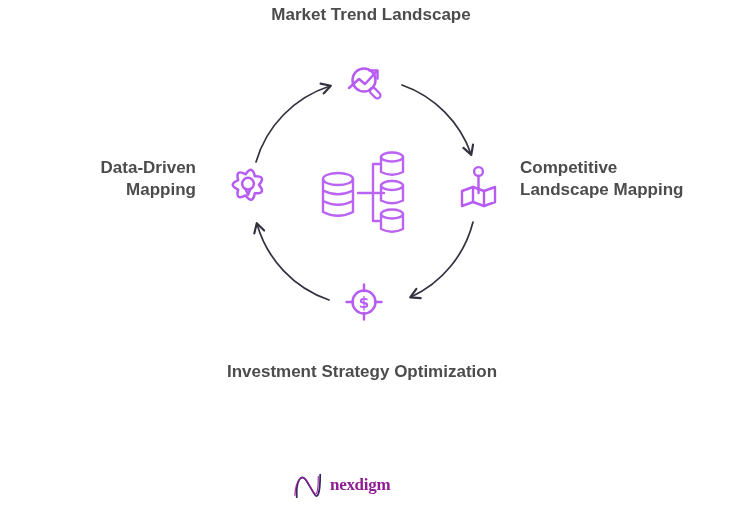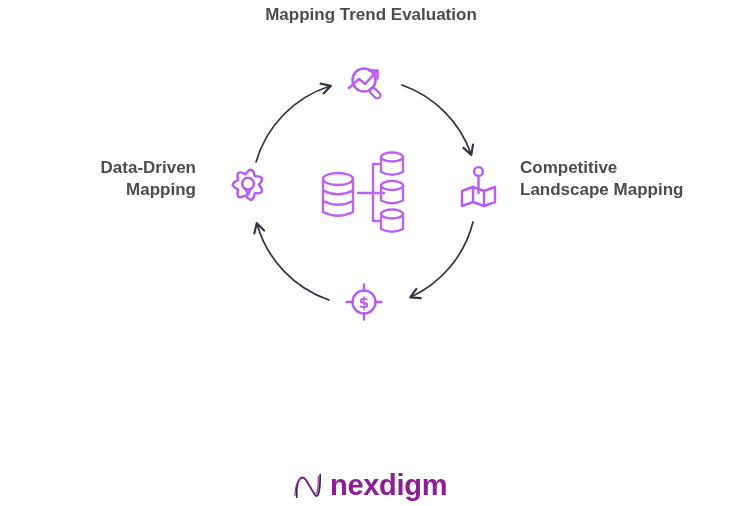--- a/index.html
+++ b/index.html
@@ -2,36 +2,37 @@
 <html><head>
 <meta charset="utf-8">
 <style>
   html,body{margin:0;padding:0;background:#ffffff;}
   .stage{position:relative;width:742px;height:506px;background:#ffffff;overflow:hidden;
          font-family:"Liberation Sans",sans-serif;}
   .lbl{position:absolute;font-weight:700;font-size:17px;line-height:1.3;color:#4c4c4c;}
   .lbl.center{text-align:center;}
   .lbl.right-al{text-align:right;}
   svg{position:absolute;display:block;}
-  .wordmark{font-weight:700;font-size:29px;letter-spacing:-0.3px;color:#8e1d94;
-            font-family:Liberation Sans, sans-serif;}
+  .wordmark{font-weight:700;font-size:17px;letter-spacing:-0.3px;color:#8e1d94;
+            font-family:Liberation Serif, serif;}
   .logo-row{position:absolute;left:293px;top:465px;width:170px;height:40px;
             display:flex;align-items:center;gap:7px;}
 </style>
 </head>
 <body>
 
 <div class="stage">
 
-  <div class="lbl center" style="left:6px;top:4px;width:730px;">Mapping Trend Evaluation</div>
+  <div class="lbl center" style="left:6px;top:4px;width:730px;">Market Trend Landscape</div>
 
   <div class="lbl right-al" style="left:60px;top:157px;width:136px;">Data-Driven Mapping</div>
 
   <div class="lbl" style="left:520px;top:157px;width:185px;">Competitive Landscape Mapping</div>
 
+  <div class="lbl center" style="left:222px;top:361px;width:280px;">Investment Strategy Optimization</div>
 
   <svg style="left:0;top:0" width="742" height="506" viewBox="0 0 742 506">
     <defs>
       <marker id="ah" viewBox="0 0 10 10" refX="7.5" refY="5" markerWidth="7.5" markerHeight="7.5" orient="auto-start-reverse">
         <path d="M1,1 L8.2,5 L1,9" fill="none" stroke="#34313f" stroke-width="1.7" stroke-linecap="round" stroke-linejoin="round"></path>
       </marker>
     </defs>
     <g fill="none" stroke="#34313f" stroke-width="1.7" stroke-linecap="round">
       <path d="M 256 162 A 113 113 0 0 1 330 86" marker-end="url(#ah)"></path>
       <path d="M 402 85  A 113 113 0 0 1 471 154" marker-end="url(#ah)"></path>

